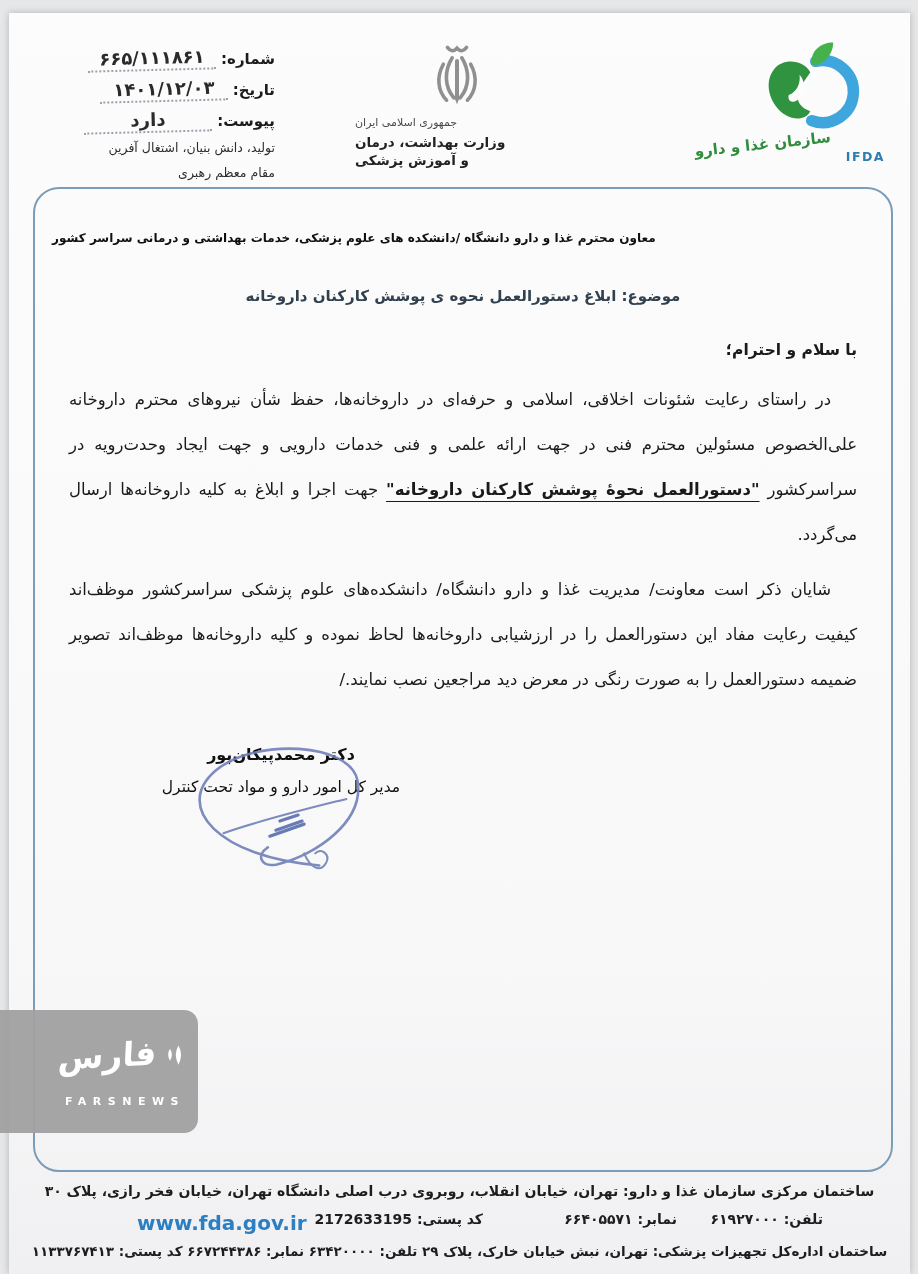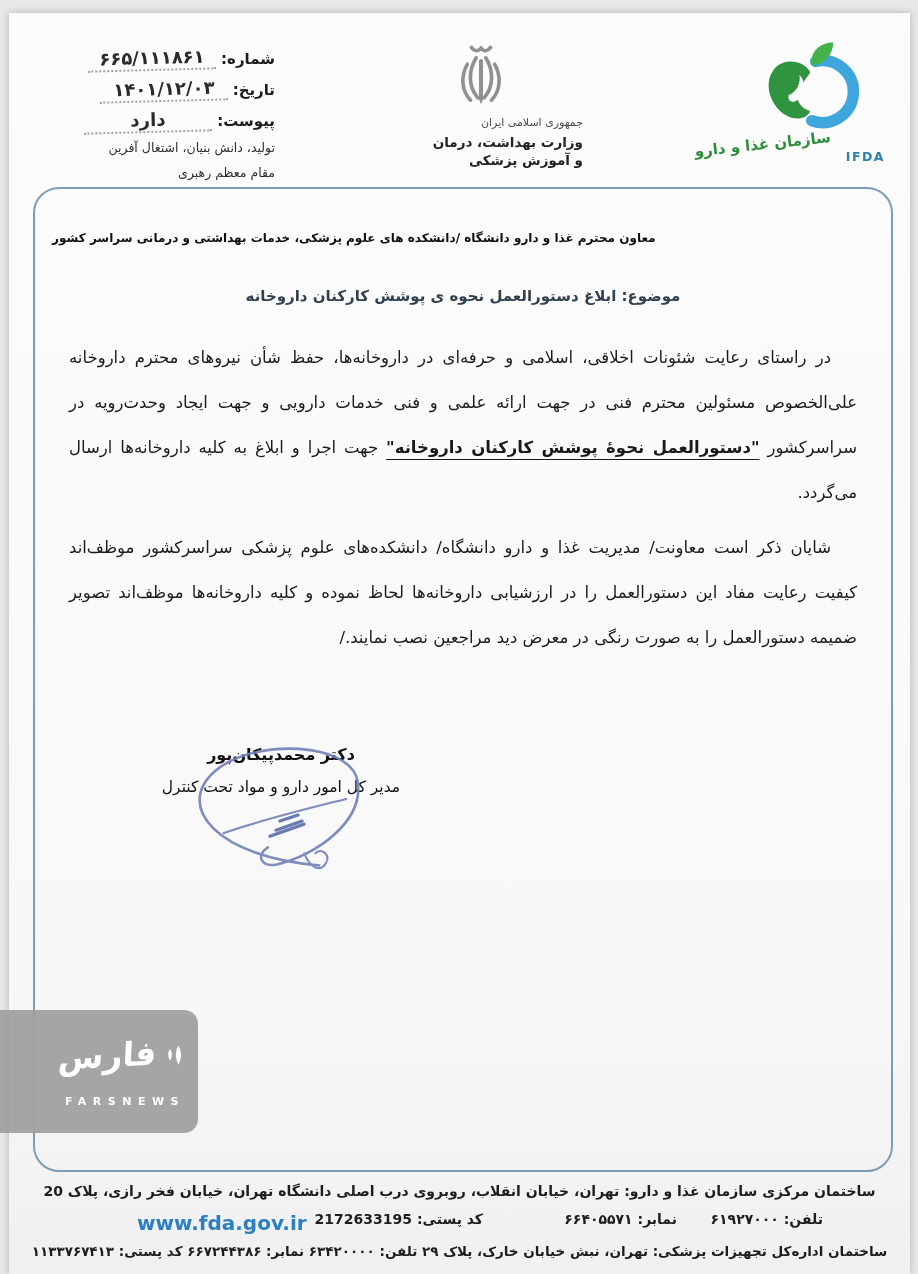--- a/index.html
+++ b/index.html
@@ -11,21 +11,21 @@
 
   
   .meta { position:absolute; left:44px; top:34px; width:222px; direction:rtl; text-align:right; color:#1c1c1c; }
   .meta-row { display:flex; align-items:flex-end; gap:5px; margin-bottom:7px; }
   .meta-label { font-weight:bold; font-size:15px; white-space:nowrap; padding-bottom:3px; }
   .meta-value { font-size:18px; font-weight:600; color:#2a2a2a; border-bottom:2px dotted #98a2ac;
                 min-width:128px; text-align:center; padding:0 4px 1px; transform:rotate(-1.5deg); }
   .meta-slogan1 { font-size:12.5px; color:#2f2f2f; margin-top:6px; }
   .meta-slogan2 { font-size:12.5px; color:#2f2f2f; margin-top:10px; text-align:right; padding-left:38px; }
 
-  .gov { position:absolute; left:370px; top:20px; width:204px; text-align:right; direction:rtl; }
+  .gov { position:absolute; left:346px; top:20px; width:204px; text-align:left; direction:rtl; }
   .gov svg { display:block; margin:0 auto; }
   .gov-line1 { font-size:11px; color:#4a4a4a; margin-top:3px; }
   .gov-line2 { font-size:13.5px; font-weight:bold; color:#222; margin-top:5px; }
   .gov-line3 { font-size:13.5px; font-weight:bold; color:#222; margin-top:2px; }
 
   .ifda { position:absolute; left:690px; top:12px; width:196px; height:158px; }
   .ifda-mark { position:absolute; right:16px; top:4px; }
   .ifda-name { position:absolute; left:0; top:110px; width:132px; direction:rtl; text-align:left;
                color:#2f8d3c; font-weight:bold; font-size:15px; transform:rotate(-6deg); white-space:nowrap; }
   .ifda-acronym { position:absolute; right:10px; top:124px; color:#2b7fb0; font-size:12.5px;
@@ -122,20 +122,21 @@
     </div>
 
     <div class="letter-box">
       <div class="recipient">معاون محترم غذا و دارو دانشگاه /دانشکده های علوم پزشکی، خدمات بهداشتی و درمانی سراسر کشور</div>
       <div class="subject">
         <span>موضوع:</span>
         <span>ابلاغ دستورالعمل نحوه ی پوشش کارکنان داروخانه</span>
       </div>
 
       <div class="body-flow">
+        <div class="salutation">با سلام و احترام؛</div>
         <p class="para"><span>در راستای رعایت شئونات اخلاقی، اسلامی و حرفه‌ای در داروخانه‌ها، حفظ شأن نیروهای محترم داروخانه علی‌الخصوص مسئولین محترم فنی در جهت ارائه علمی و فنی خدمات دارویی و جهت ایجاد وحدت‌رویه در سراسرکشور </span><span class="emphasis">"دستورالعمل نحوۀ پوشش کارکنان داروخانه"</span><span> جهت اجرا و ابلاغ به کلیه داروخانه‌ها ارسال می‌گردد.</span></p>
         <p class="para">شایان ذکر است معاونت/ مدیریت غذا و دارو دانشگاه/ دانشکده‌های علوم پزشکی سراسرکشور موظف‌اند کیفیت رعایت مفاد این دستورالعمل را در ارزشیابی داروخانه‌ها لحاظ نموده و کلیه داروخانه‌ها موظف‌اند تصویر ضمیمه دستورالعمل را به صورت رنگی در معرض دید مراجعین نصب نمایند./</p>
       </div>
 
       <div class="sig">
         <div class="sig-name">دکتر محمدپیکان‌پور</div>
         <div class="sig-title">مدیر کل امور دارو و مواد تحت کنترل</div>
       </div>
       <svg class="sig-ink" viewBox="0 0 250 150">
         <g fill="none" stroke="#7080b8" stroke-width="2.6" stroke-linecap="round" opacity="0.9">
@@ -157,21 +158,21 @@
           <span class="wm-text">فارس</span>
           <svg width="42" height="56" viewBox="0 0 56 60">
             <path d="M15 12 Q24 26 15 42 Q6 26 15 12 Z" fill="#ffffff"></path>
             <path d="M36 4 Q49 26 36 52 Q23 26 36 4 Z" fill="#ffffff"></path>
           </svg>
         </div>
         <div class="wm-caption">FARSNEWS</div>
       </div>
     </div>
 
-    <div class="footer-line1">ساختمان مرکزی سازمان غذا و دارو: تهران، خیابان انقلاب، روبروی درب اصلی دانشگاه تهران، خیابان فخر رازی، پلاک 20</div>
+    <div class="footer-line1">ساختمان مرکزی سازمان غذا و دارو: تهران، خیابان انقلاب، روبروی درب اصلی دانشگاه تهران، خیابان فخر رازی، پلاک ۳۰</div>
     <div class="footer-line2">
       <span class="f-item f-phone">
         <span>تلفن:</span>
         <span>۶۱۹۲۷۰۰۰</span>
       </span>
       <span class="f-item f-fax">
         <span>نمابر:</span>
         <span>۶۶۴۰۵۵۷۱</span>
       </span>
       <span class="f-item f-postal">

